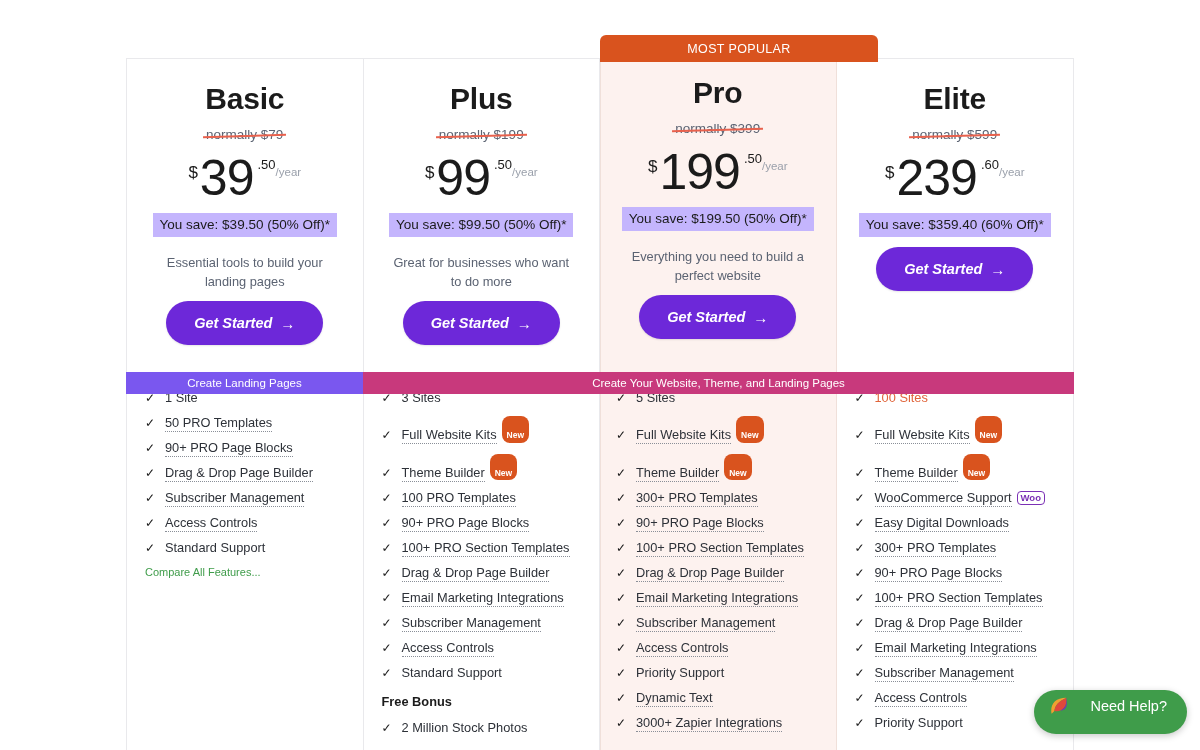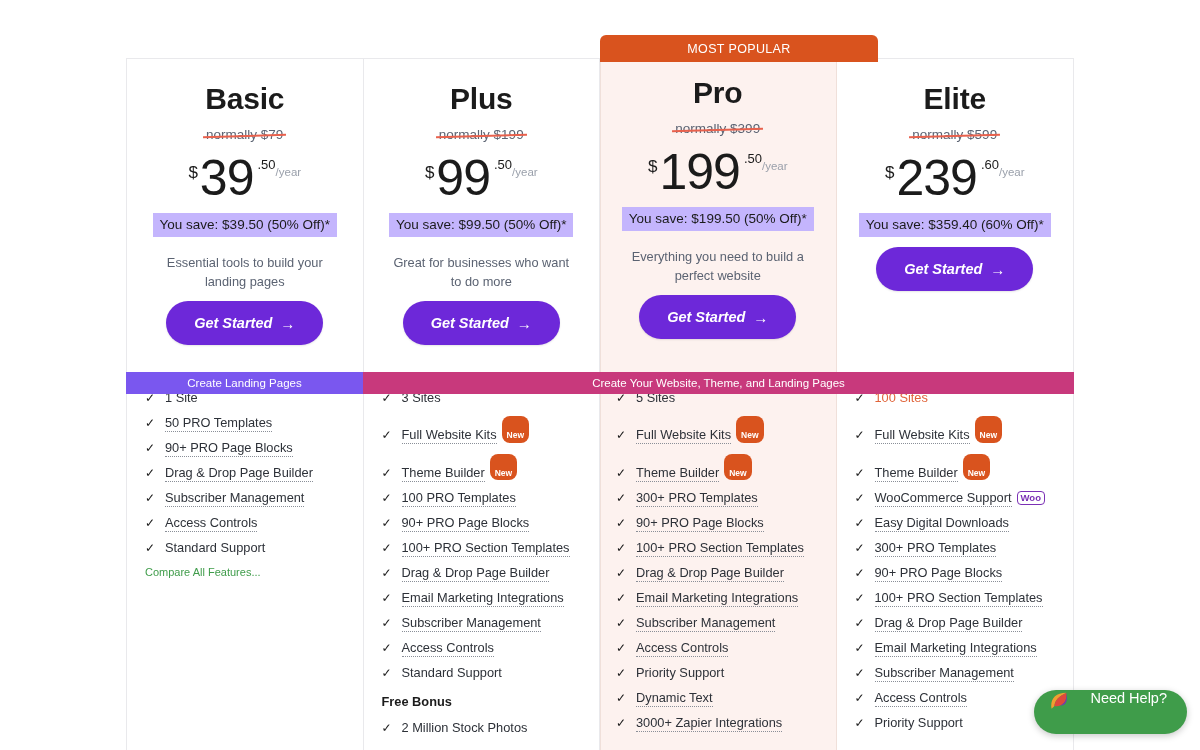--- a/index.html
+++ b/index.html
@@ -237,21 +237,21 @@
     font-weight: bold;
     color: #1b1b1b;
   }
 
   
   .chat {
     position: absolute;
     right: 13px; bottom: 16px;
     height: 44px;
     padding: 0 20px 12px 14px;
-    display: flex; align-items: flex-start; gap: 20px;
+    display: flex; align-items: center; gap: 20px;
     background: #3f9c4a;
     border-radius: 22px;
     box-shadow: 0 2px 7px rgba(0,0,0,.22);
     color: #fff;
     font-size: 14.5px;
     z-index: 20;
     cursor: pointer;
   }
   .leaf { width: 22px; height: 22px; flex: 0 0 auto; }
 </style>

